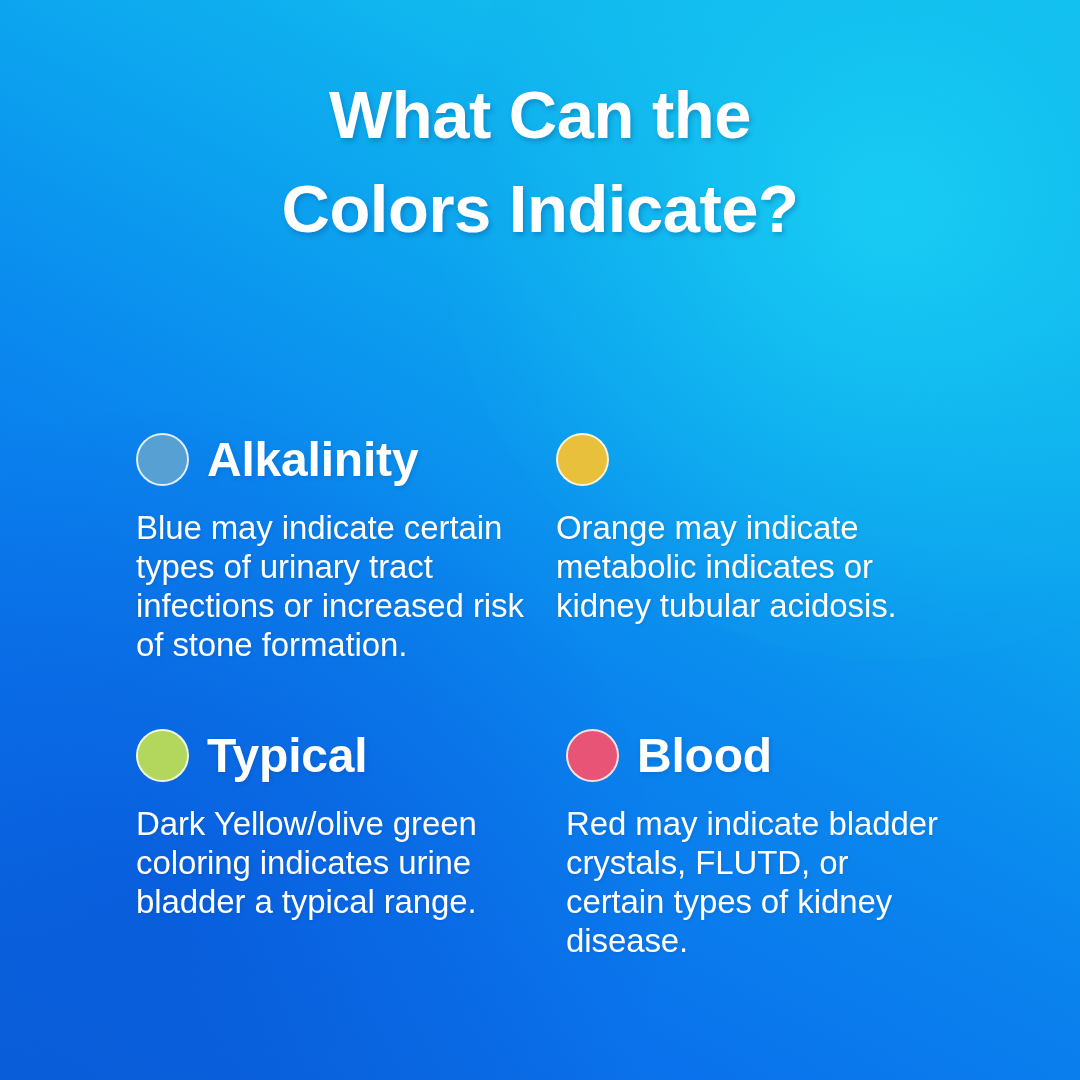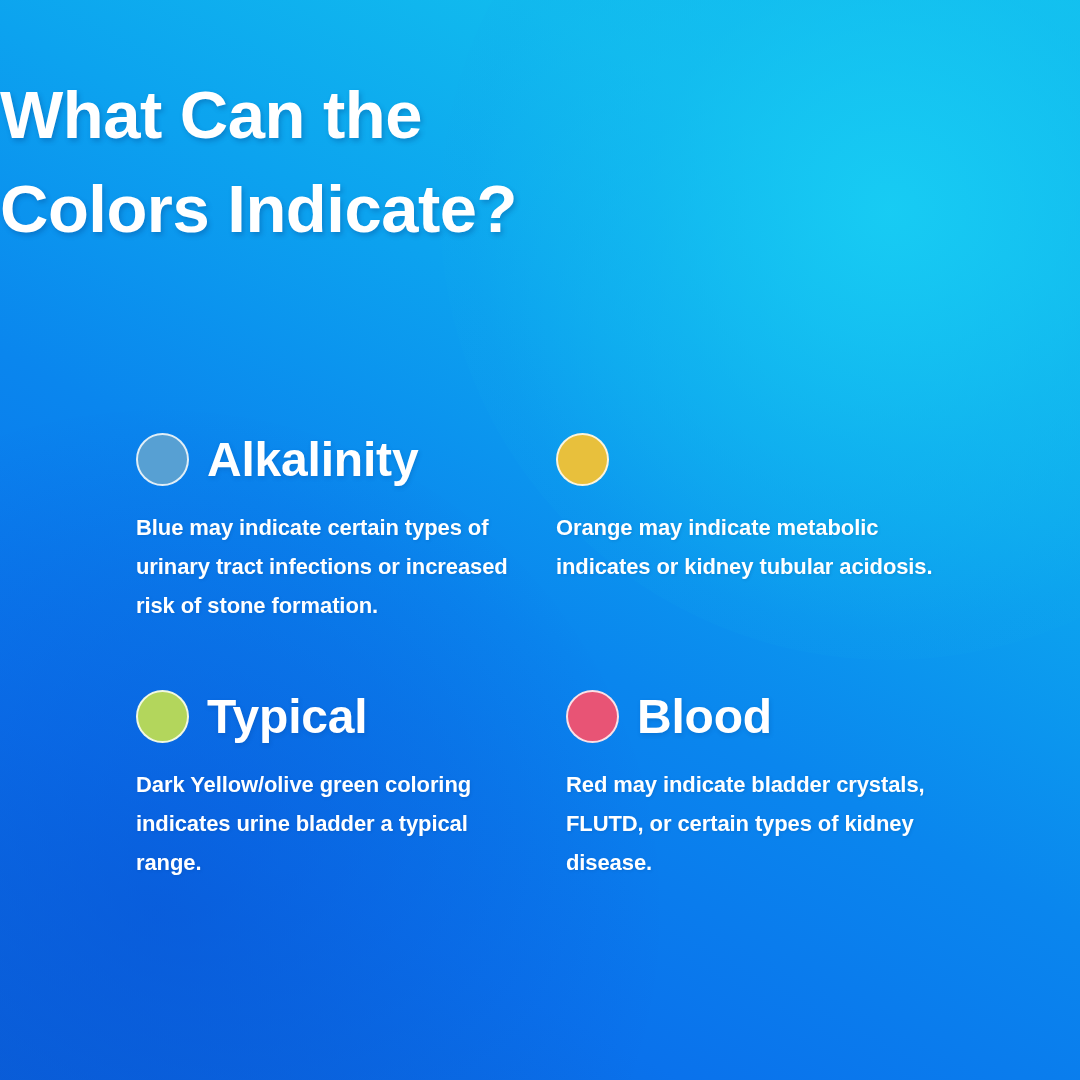--- a/index.html
+++ b/index.html
@@ -68,20 +68,21 @@
     width: 100%;
     height: 100%;
   }
 
   
   .title {
     position: absolute;
     top: 68px;
     left: 0;
     width: 1080px;
+    text-align: center;
     color: #ffffff;
     font-size: 67px;
     font-weight: 700;
     line-height: 94px;
     letter-spacing: -0.5px;
     text-shadow: 2px 3px 5px rgba(0, 60, 130, 0.30);
   }
   .title .line {
     display: block;
   }
@@ -125,22 +126,22 @@
     margin-left: 18px;
     color: #ffffff;
     font-size: 48px;
     font-weight: 700;
     letter-spacing: -0.2px;
     text-shadow: 1px 2px 4px rgba(0, 60, 130, 0.22);
     white-space: nowrap;
   }
   .cell-desc {
     color: #ffffff;
-    font-size: 22px;
-    font-weight: 700;
+    font-size: 33px;
+    font-weight: 400;
     line-height: 39px;
     letter-spacing: -0.1px;
     text-shadow: 1px 1px 3px rgba(0, 60, 130, 0.18);
   }
 </style>
 </head>
 <body>
 
 <div id="poster">
   <div class="layer">

